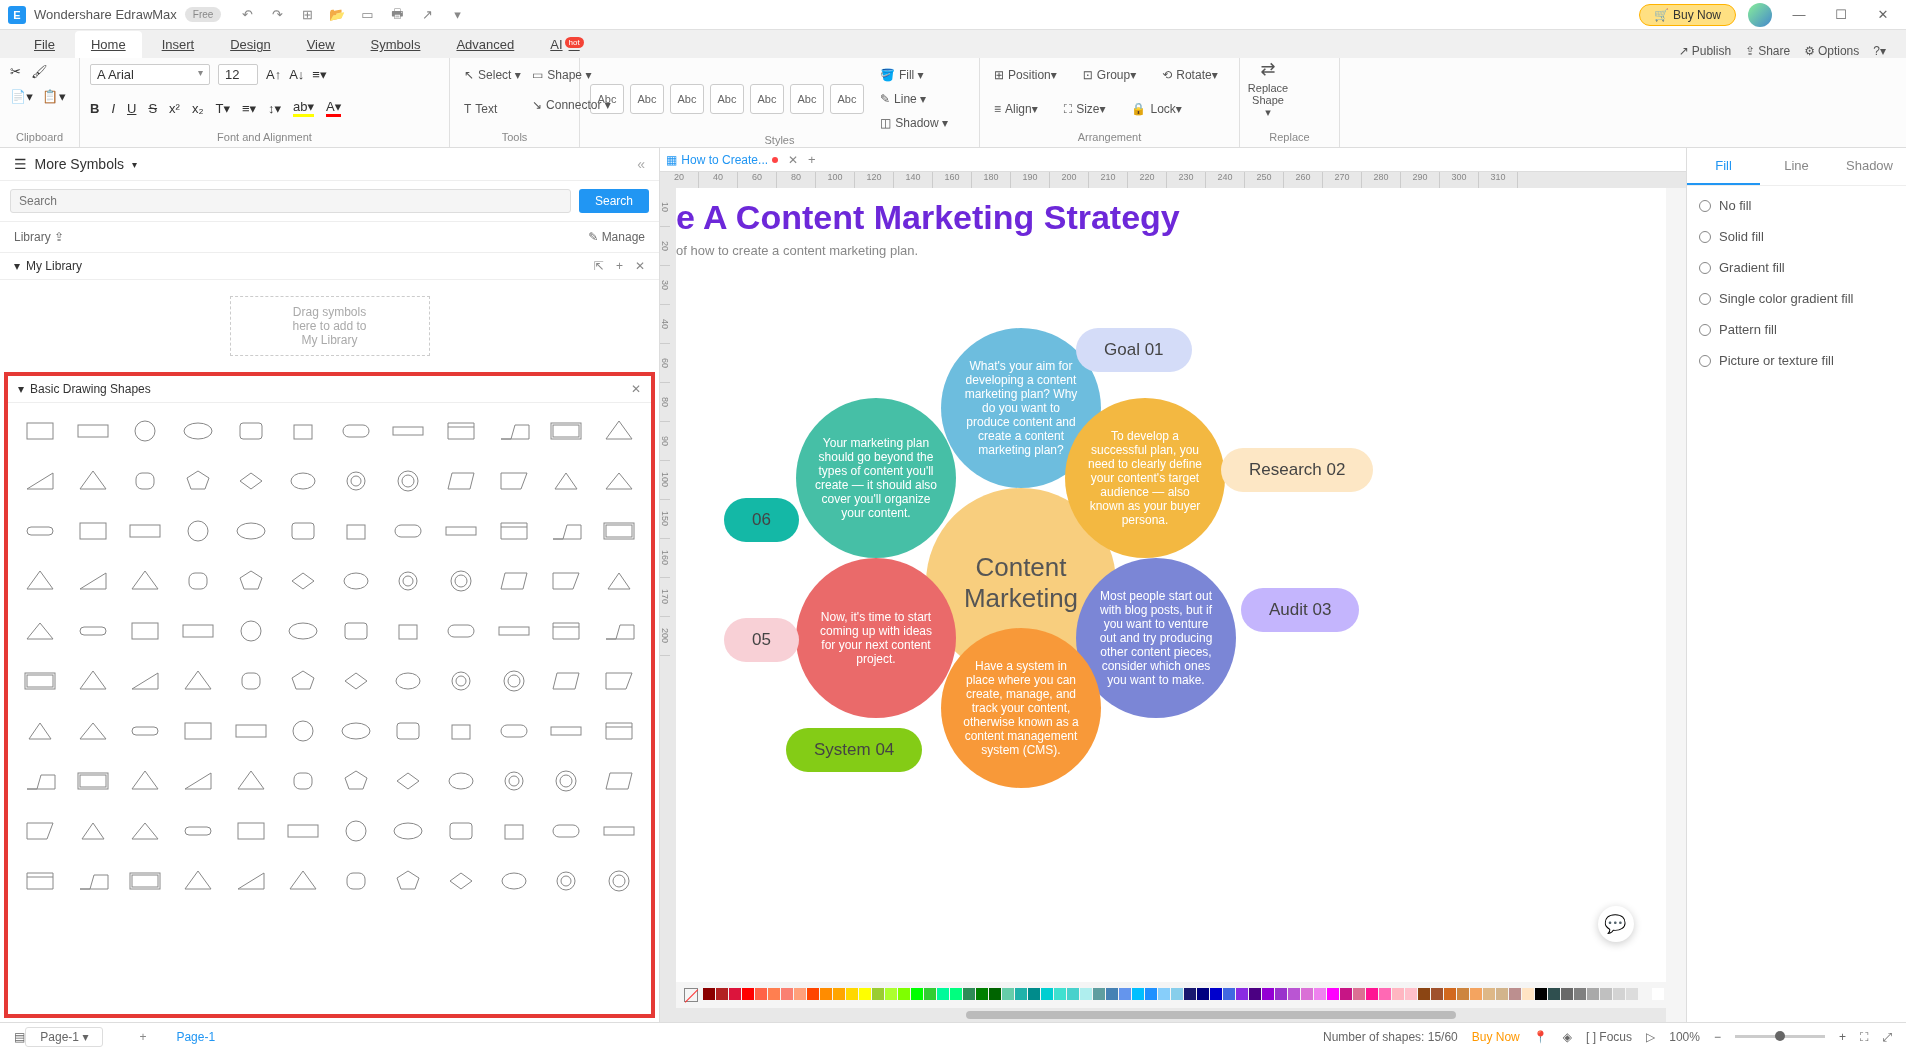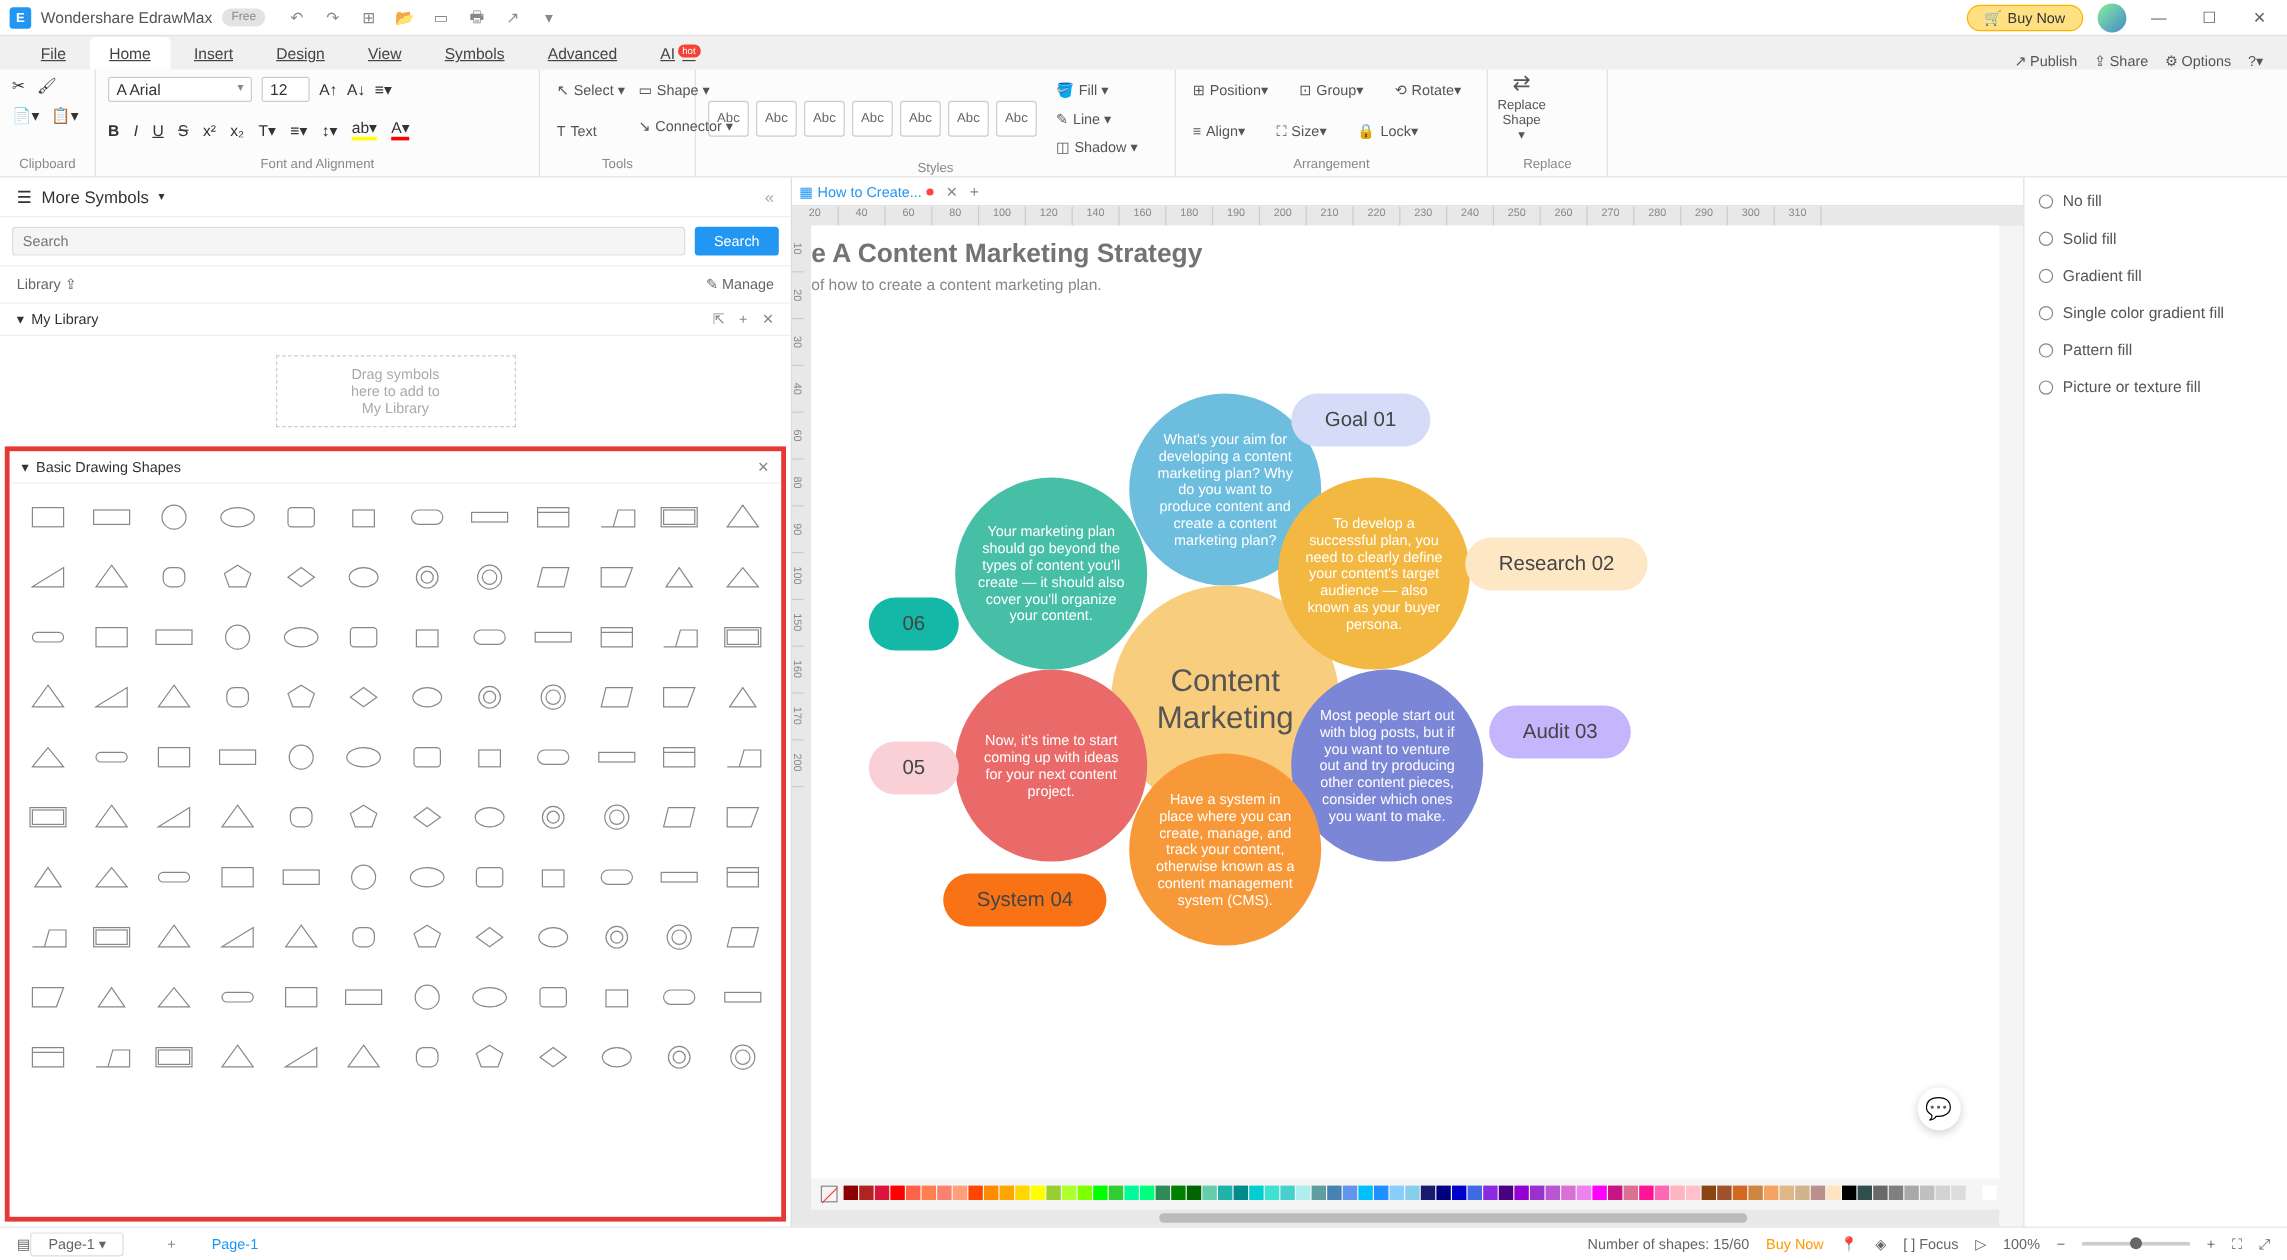--- a/index.html
+++ b/index.html
@@ -63,36 +63,36 @@
 
 
 .doc-tabs { position: absolute; top: 0; left: 0; right: 0; height: 24px; background: #fff; border-bottom: 1px solid #ddd; display: flex; align-items: center; padding-left: 6px; gap: 10px; }
 .doc-tab { font-size: 12px; color: #2196f3; display: flex; align-items: center; gap: 4px; }
 .doc-tab .dot { width: 6px; height: 6px; background: #f44; border-radius: 50%; }
 .ruler-h { position: absolute; top: 24px; left: 0; right: 0; height: 16px; background: #e8e8e8; font-size: 9px; color: #888; display: flex; }
 .ruler-tick { width: 39px; text-align: center; border-right: 1px solid #ccc; }
 .ruler-v { position: absolute; top: 40px; left: 0; bottom: 0; width: 16px; background: #e8e8e8; }
 .ruler-vt { height: 39px; font-size: 9px; color: #888; writing-mode: vertical-lr; text-align: center; border-bottom: 1px solid #ccc; }
 .page { position: absolute; top: 40px; left: 16px; right: 20px; bottom: 40px; background: #fff; overflow: hidden; }
-.page h1 { font-size: 22px; color: #737373; margin: 10px 0 6px 0; }
+.page h1 { font-size: 34px; color: #6d28d9; margin: 10px 0 6px 0; }
 .page .sub { font-size: 13px; color: #888; }
 
 .bubble { position: absolute; border-radius: 50%; color: #fff; font-size: 12px; display: flex; align-items: center; justify-content: center; text-align: center; padding: 18px; }
 .label { position: absolute; padding: 12px 28px; border-radius: 24px; font-size: 17px; font-weight: 500; color: #444; }
 .center-b { background: #f8ce7e; width: 190px; height: 190px; left: 250px; top: 300px; font-size: 26px; color: #555; font-weight: 500; }
 .b1 { background: #6dbdde; width: 160px; height: 160px; left: 265px; top: 140px; }
 .b2 { background: #f3b841; width: 160px; height: 160px; left: 389px; top: 210px; }
 .b3 { background: #7b86d6; width: 160px; height: 160px; left: 400px; top: 370px; }
 .b4 { background: #f89939; width: 160px; height: 160px; left: 265px; top: 440px; }
 .b5 { background: #ea6a6a; width: 160px; height: 160px; left: 120px; top: 370px; }
 .b6 { background: #46bfa6; width: 160px; height: 160px; left: 120px; top: 210px; }
 .l1 { background: #d4dcf8; left: 400px; top: 140px; }
 .l2 { background: #fde7c5; left: 545px; top: 260px; }
 .l3 { background: #c4b5fd; left: 565px; top: 400px; }
-.l4 { background: #f97316; left: 110px; top: 540px; }
+.l4 { background: #84cc16; left: 110px; top: 540px; }
 .l5 { background: #f8d0d6; left: 48px; top: 430px; }
 .l6 { background: #14b8a6; left: 48px; top: 310px; }
 
 .color-strip { position: absolute; bottom: 18px; left: 16px; right: 20px; height: 16px; display: flex; gap: 1px; padding-left: 8px; }
 .csw { width: 12px; height: 12px; }
 .no-color { width: 14px; height: 14px; border: 1px solid #888; position: relative; margin-right: 4px; }
 .no-color:after { content: ""; position: absolute; width: 1px; height: 18px; background: #f33; transform: rotate(45deg); left: 6px; top: -2px; }
 .canvas-scroll-h { position: absolute; bottom: 0; left: 16px; right: 20px; height: 14px; background: #e8e8e8; }
 .canvas-scroll-h div { height: 8px; background: #bbb; border-radius: 4px; margin: 3px 0 0 290px; width: 490px; }
 .rt-tabs { display: flex; border-bottom: 1px solid #eee; }
@@ -1075,20 +1075,29 @@
         <div class="csw" style="background: rgb(245, 245, 245);"></div>
         <div class="csw" style="background: rgb(255, 255, 255);"></div>
       </div>
     <div class="canvas-scroll-h">
         <div></div>
       </div>
     <div class="help-bubble">💬</div>
   </div>
 
   <div class="right-panel">
+    <div style="display:flex">
+      <div style="flex:1">
+        <div class="rt-tabs">
+          <div class="rt-tab active">Fill</div>
+          <div class="rt-tab">Line</div>
+          <div class="rt-tab">Shadow</div>
+        </div>
+      </div>
+    </div>
     <div class="rt-opts">
       <div class="rt-opt">
           <span class="radio"></span>
           <span>No fill</span>
         </div>
       <div class="rt-opt">
           <span class="radio"></span>
           <span>Solid fill</span>
         </div>
       <div class="rt-opt">

